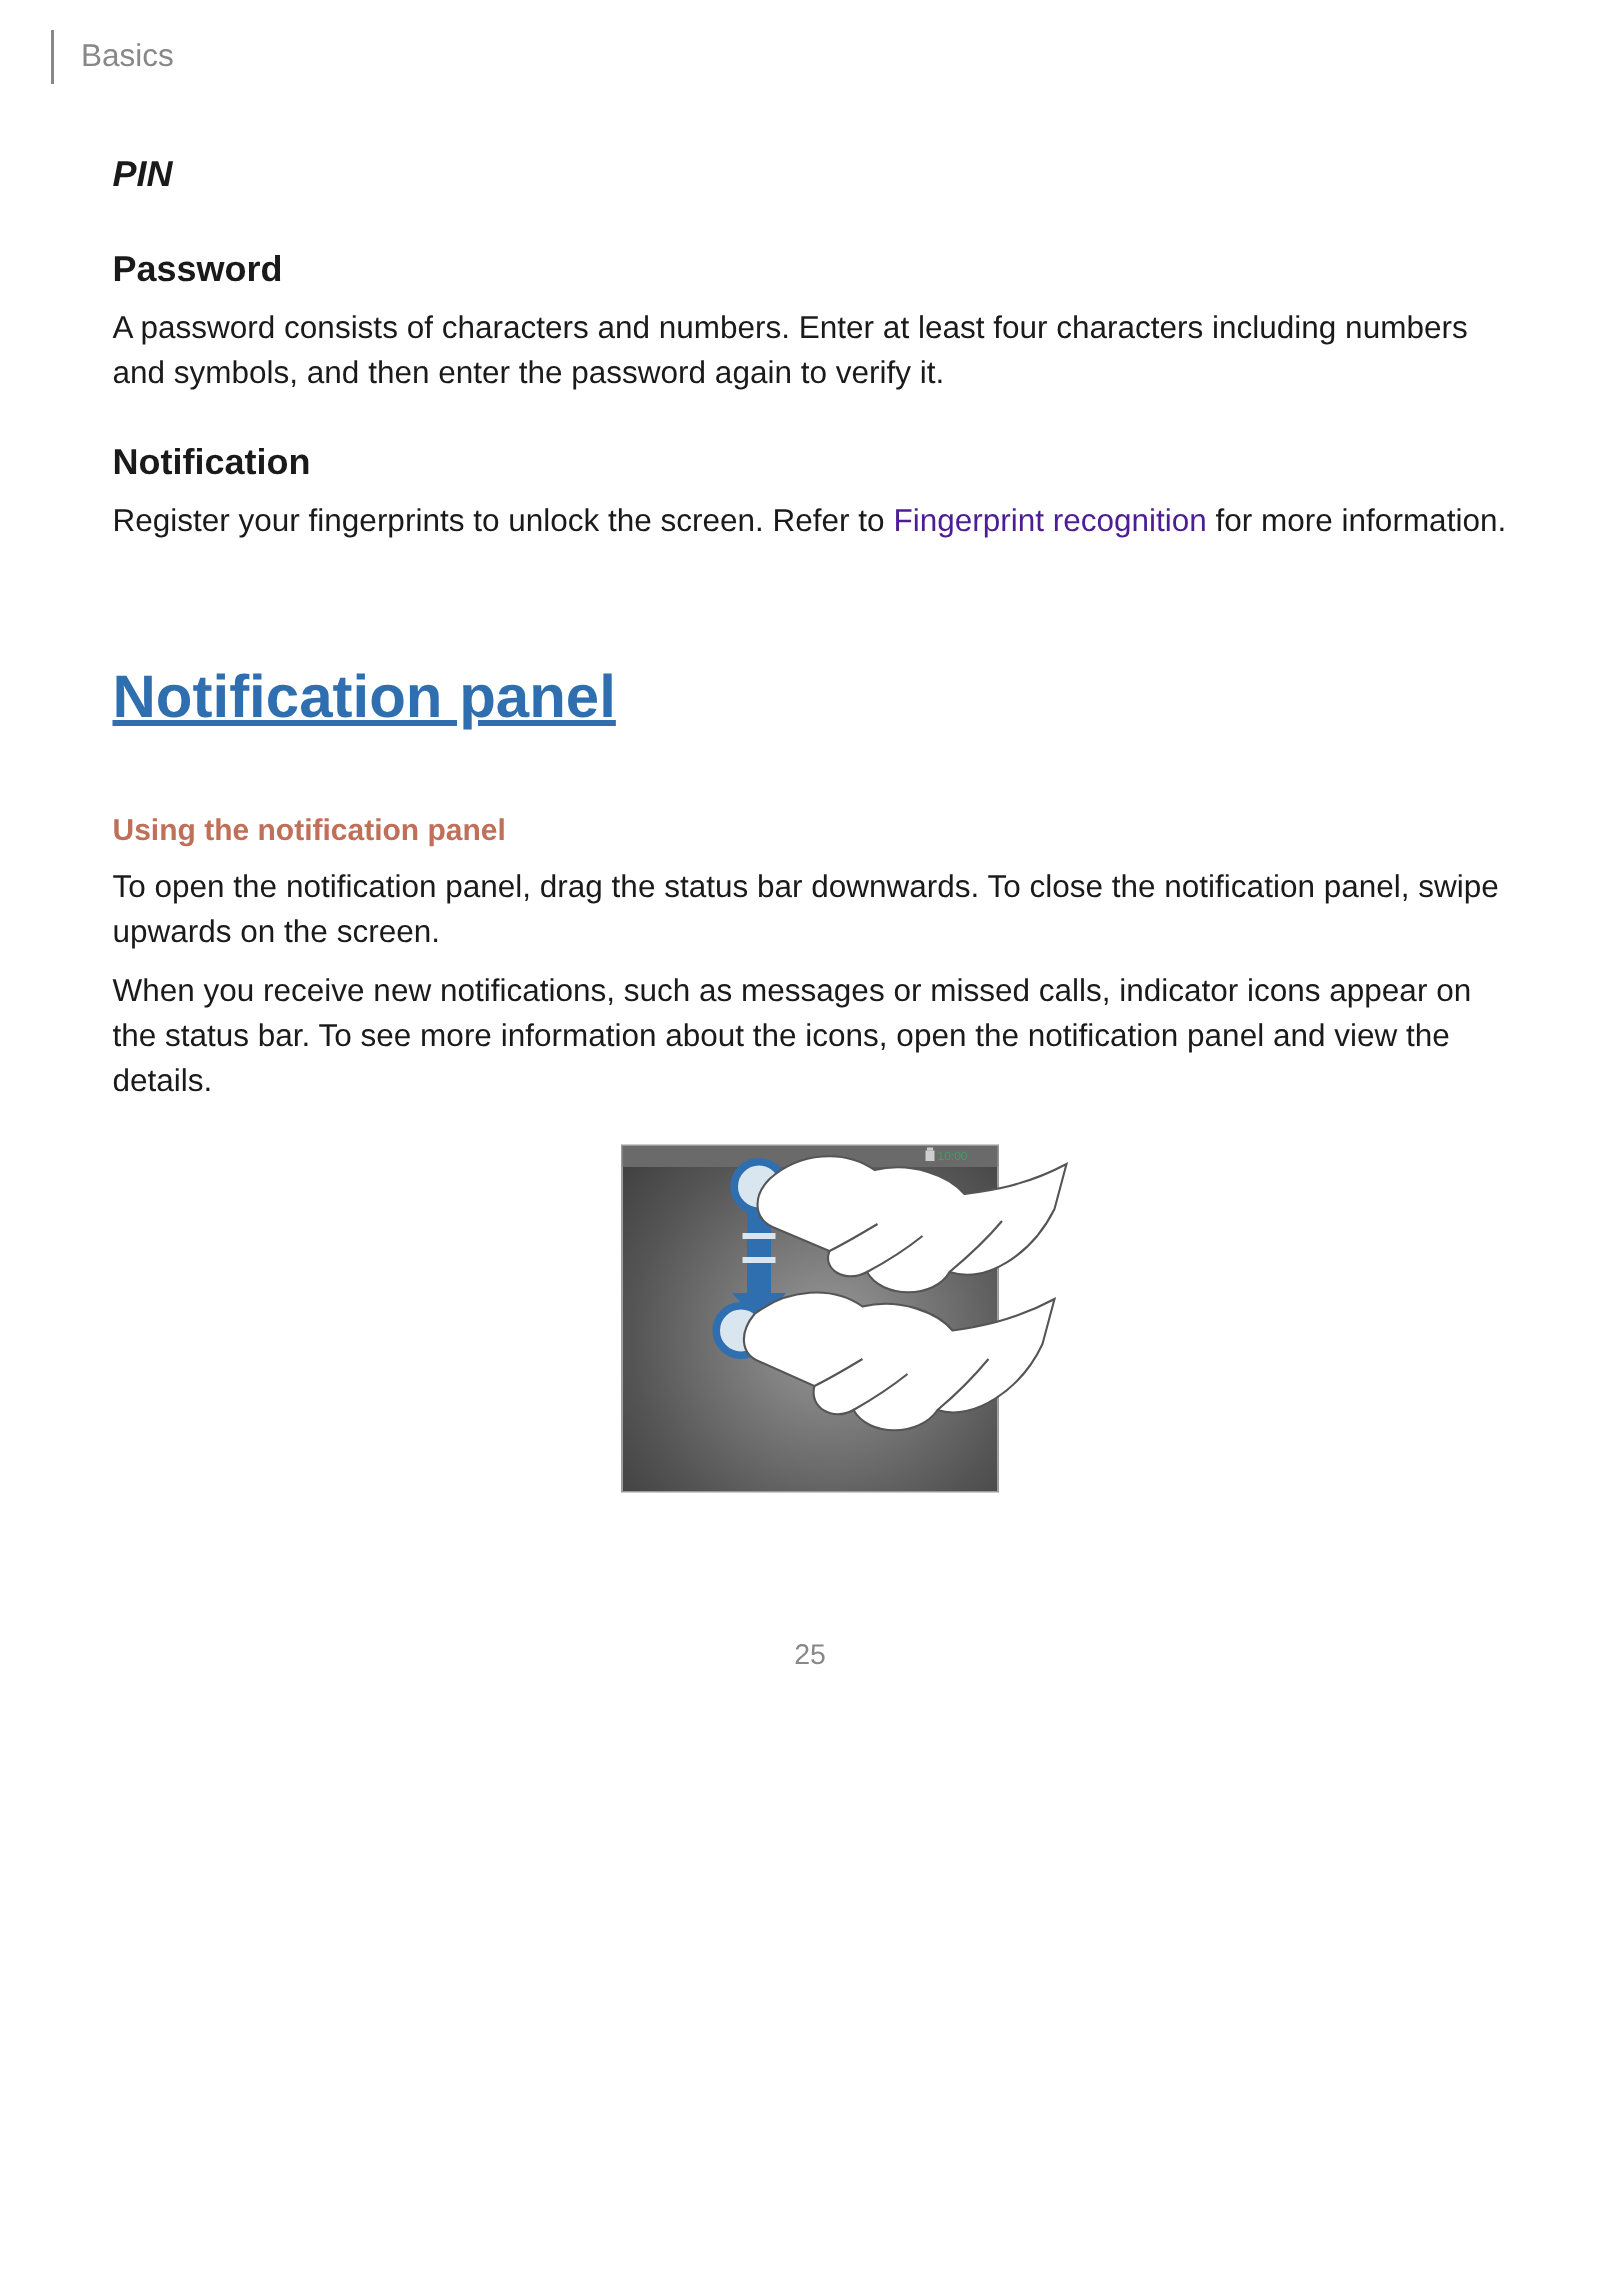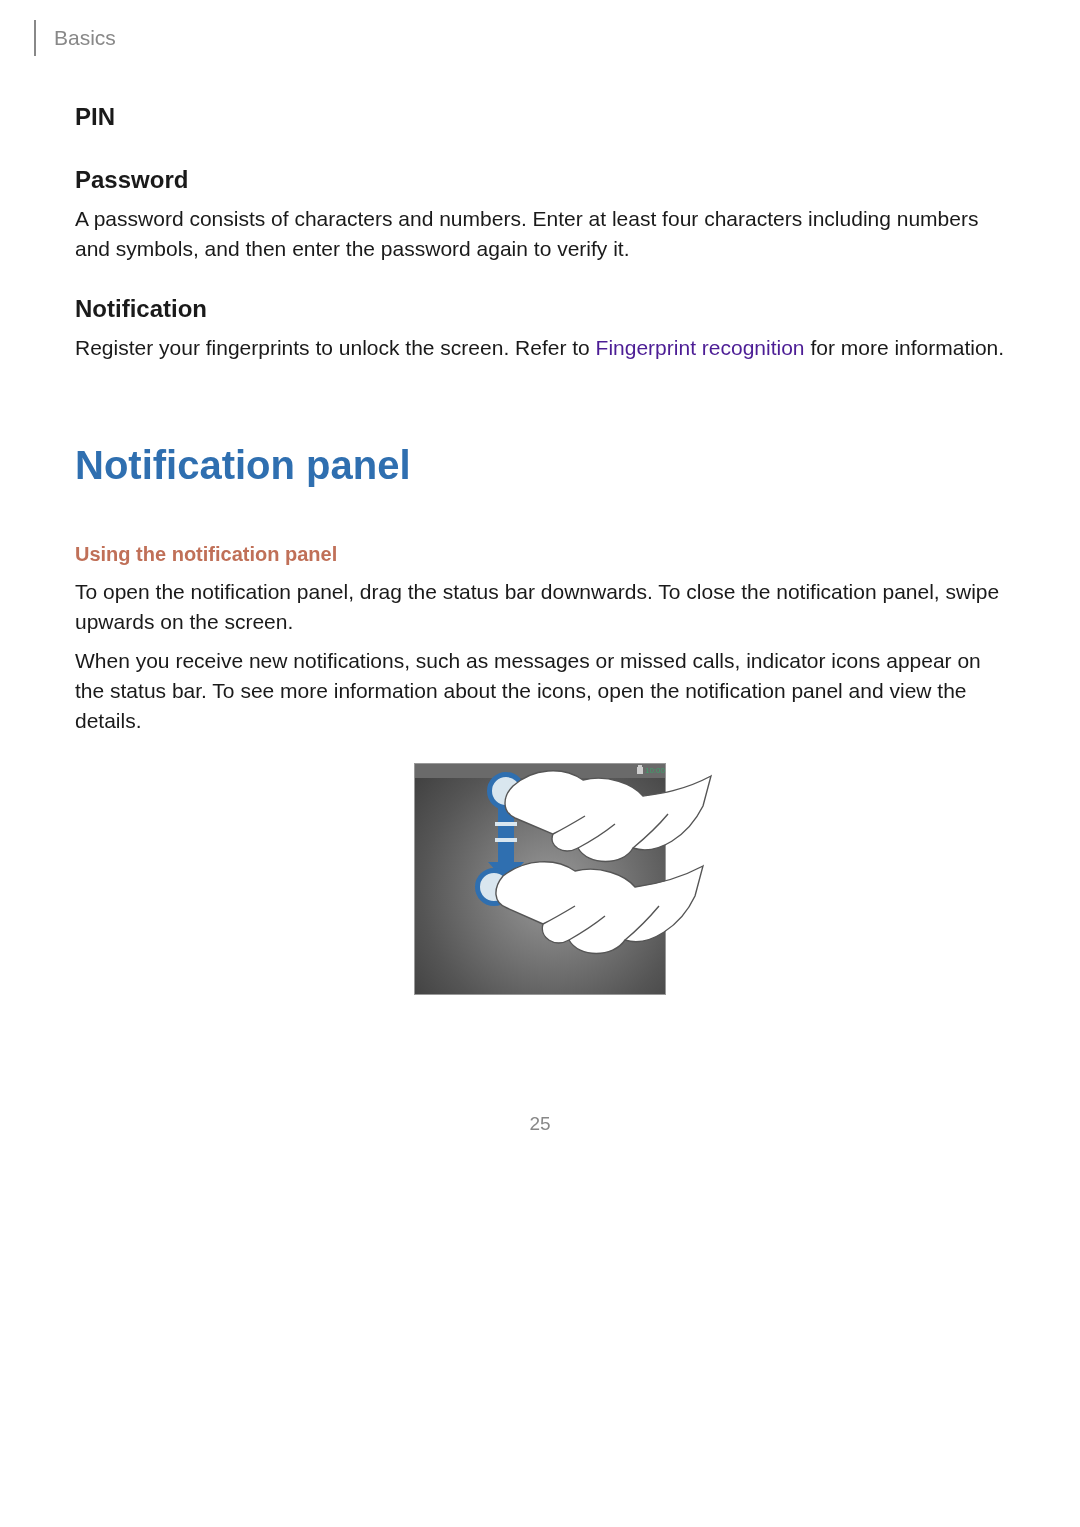--- a/index.html
+++ b/index.html
@@ -41,36 +41,37 @@
     left: 75px;
     width: 930px;
   }
   .sub-h {
     font-weight: 700;
     font-size: 24px;
     margin-top: 28px;
     margin-bottom: 6px;
     color: #1a1a1a;
   }
-  .sub-h.first { margin-top: 0; }
+  .sub-h.first { margin-top: 0; font-style: italic; }
   .body-p {
     font-size: 21px;
     color: #1a1a1a;
     margin: 4px 0 0 0;
   }
   .body-p + .body-p { margin-top: 8px; }
   .link {
     color: #4c1d95;
   }
   .h1-title {
     color: #2f6fb0;
     font-weight: 700;
     font-size: 40px;
     margin-top: 72px;
     margin-bottom: 10px;
+    text-decoration: underline;
   }
   .h2-title {
     color: #c07058;
     font-weight: 700;
     font-size: 20px;
     margin-top: 46px;
     margin-bottom: 8px;
   }
   .figure-wrap {
     width: 100%;
@@ -88,21 +89,21 @@
   }
   .statusbar {
     position: absolute;
     top: 0; left: 0; right: 0;
     height: 14px;
     background: #6a6a6a;
     font-size: 8px;
     color: #3ca06a;
     text-align: right;
     line-height: 14px;
-    padding-right: 0;
+    padding-right: 20px;
   }
   .batt-icon {
     display: inline-block;
     width: 6px;
     height: 7px;
     background: #cfcfcf;
     margin-right: 2px;
     vertical-align: middle;
     position: relative;
   }
@@ -150,21 +151,21 @@
   .hand {
     position: absolute;
     stroke: #555;
     stroke-width: 1.4;
     fill: #ffffff;
   }
   .hand1 { top: -8px;  left: 78px; width: 220px; height: 180px; }
   .hand2 { top: 84px;  left: 70px; width: 220px; height: 180px; }
   .page-number {
     position: absolute;
-    bottom: 36px;
+    bottom: 56px;
     left: 0;
     width: 1080px;
     text-align: center;
     color: #888;
     font-size: 19px;
   }
 </style>
 </head>
 <body>
 

